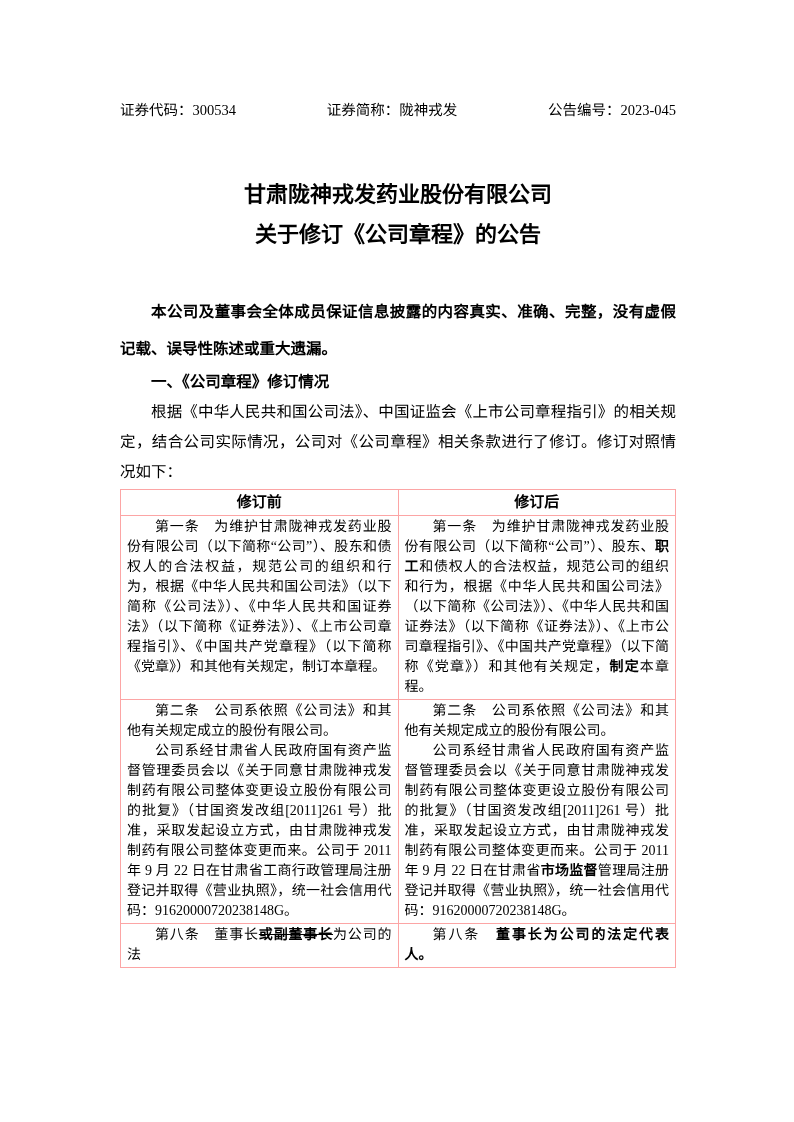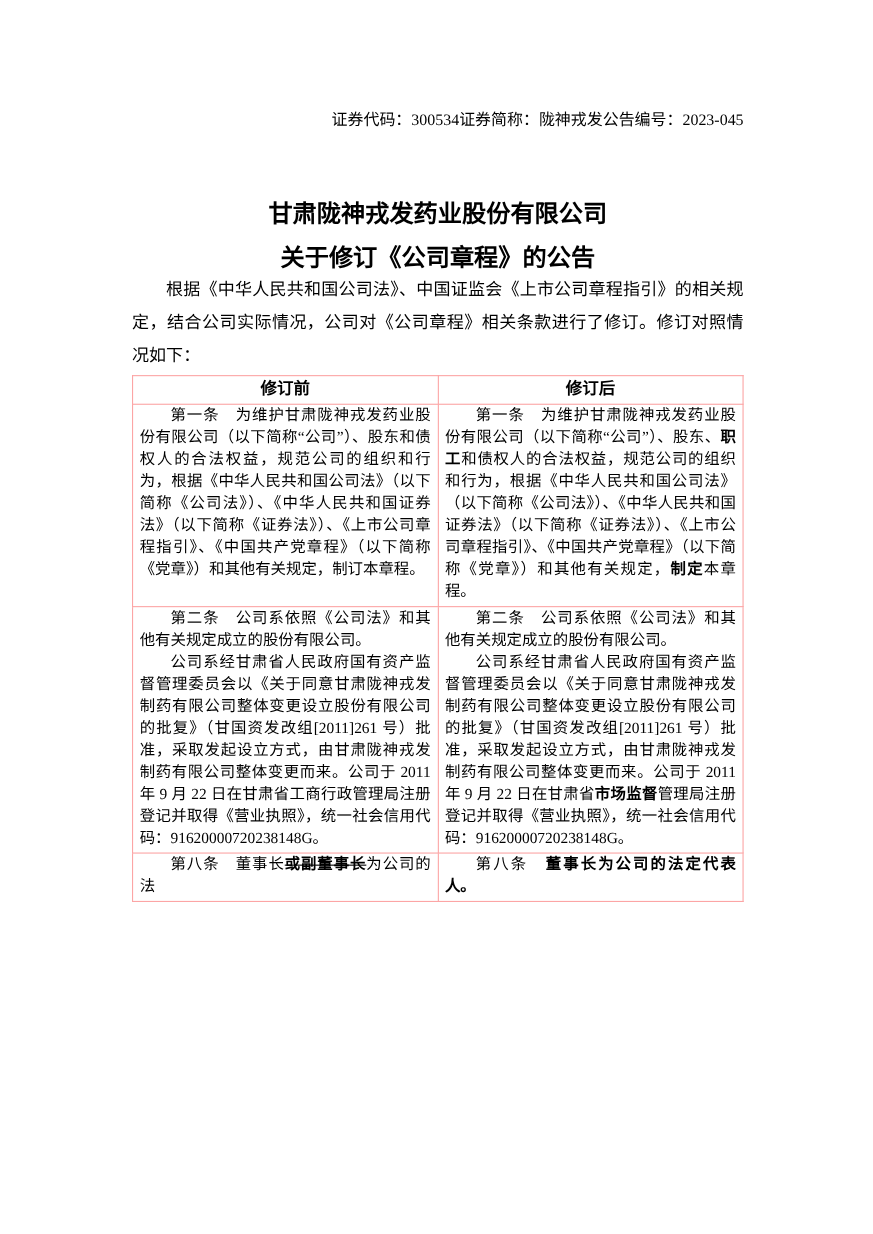--- a/index.html
+++ b/index.html
@@ -12,21 +12,21 @@
     height: 1122px;
     overflow: hidden;
     color: #000000;
     font-family: "Liberation Serif", "DejaVu Serif", serif;
   }
   .content {
     padding: 101px 118px 0 120px; 
   }
   .doc-header {
     display: flex;
-    justify-content: flex-end;
+    justify-content: space-between;
     font-size: 14.5px;
     line-height: 19px;
     white-space: nowrap;
   }
   .title, .subtitle {
     text-align: center;
     font-size: 22px;
     font-weight: bold;
     line-height: 28px;
     margin: 0;
@@ -101,22 +101,24 @@
 
   <div class="doc-header">
     <span>证券代码：300534</span>
     <span>证券简称：陇神戎发</span>
     <span>公告编号：2023-045</span>
   </div>
 
   <h1 class="title">甘肃陇神戎发药业股份有限公司</h1>
   <h1 class="subtitle">关于修订《公司章程》的公告</h1>
 
+  <p class="disclaimer">本公司及董事会全体成员保证信息披露的内容真实、准确、完整，没有虚假记载、误导性陈述或重大遗漏。</p>
 
 
+  <p class="section-heading">一、《公司章程》修订情况</p>
 
   <p class="section-intro">根据《中华人民共和国公司法》、中国证监会《上市公司章程指引》的相关规定，结合公司实际情况，公司对《公司章程》相关条款进行了修订。修订对照情况如下：</p>
 
   <table class="compare">
     <thead>
       <tr>
         <th>修订前</th>
         <th>修订后</th>
       </tr>
     </thead>

